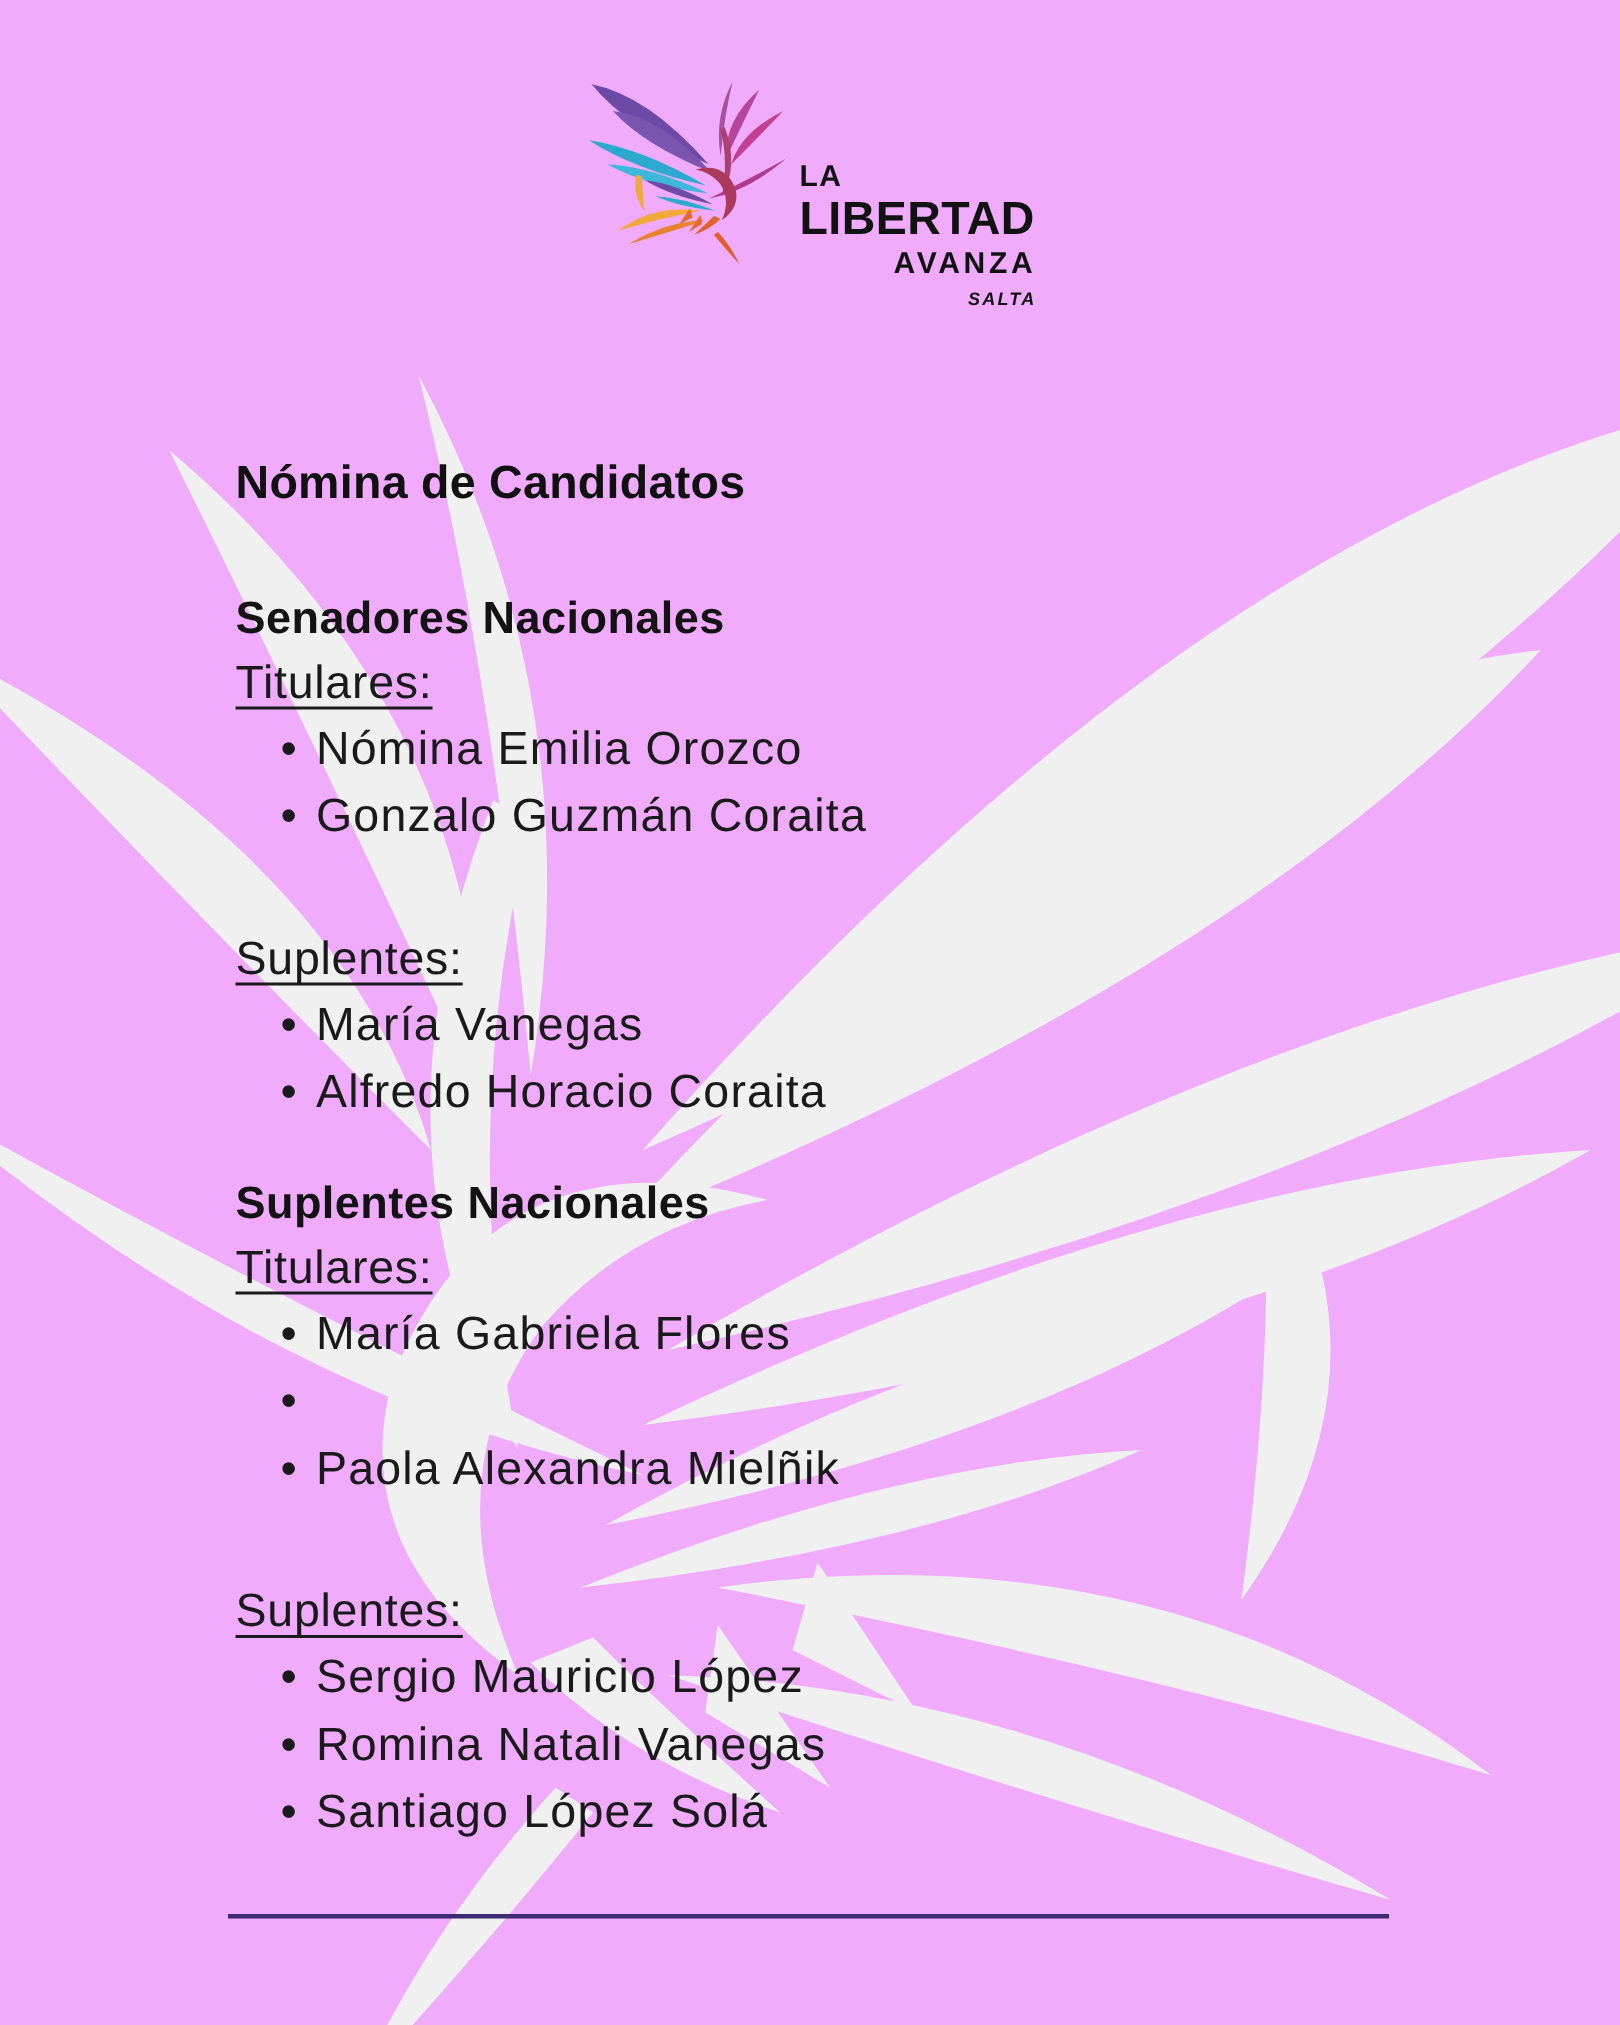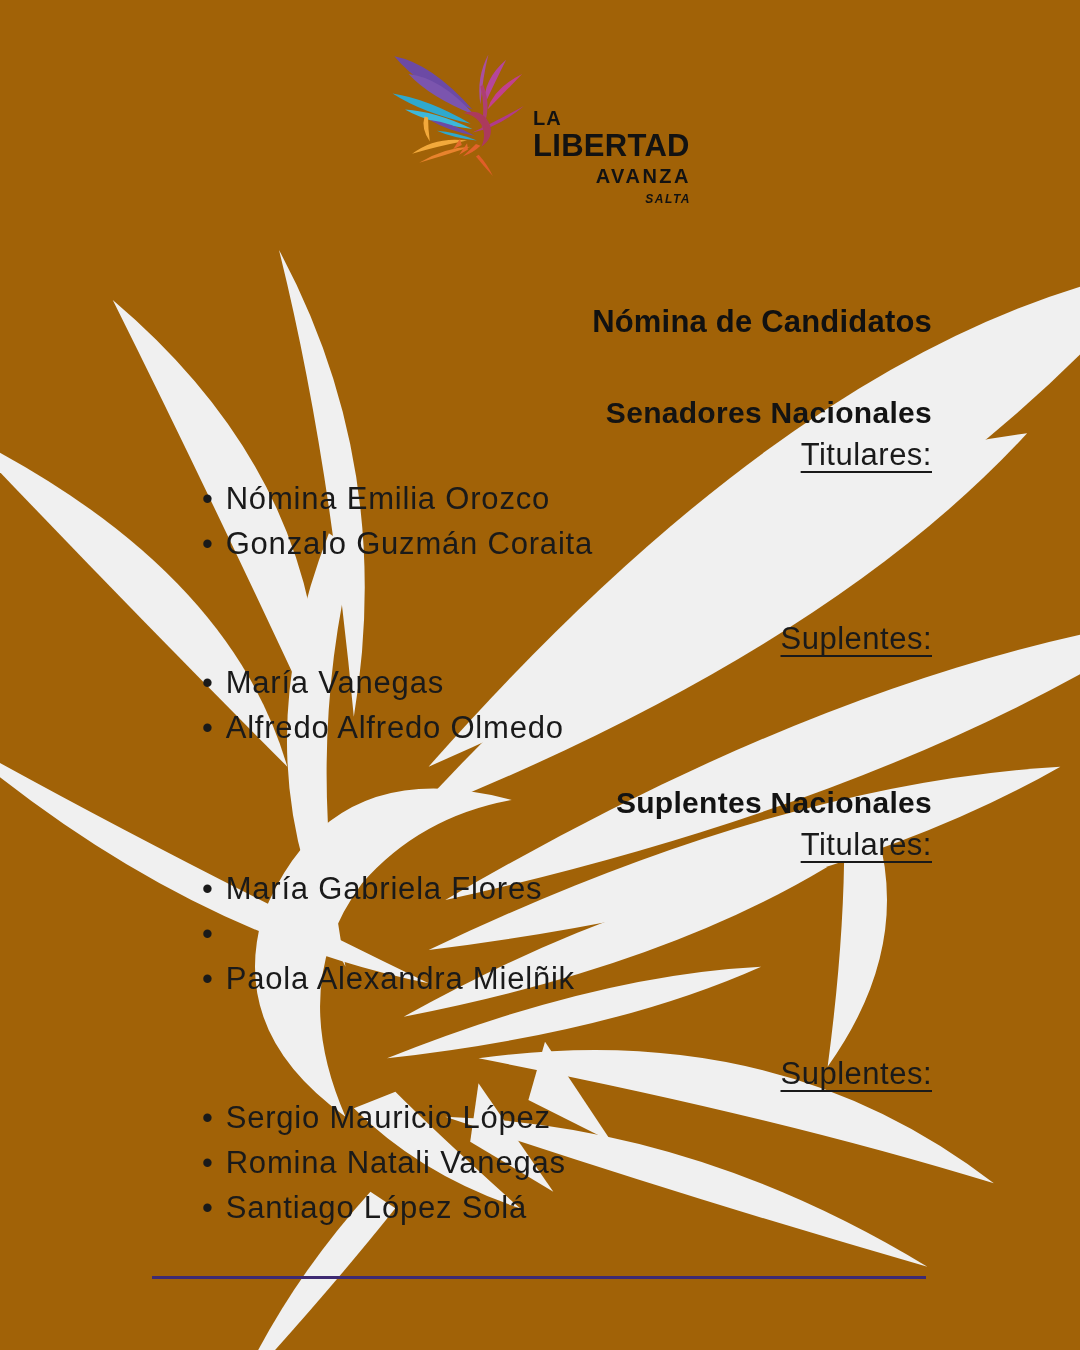--- a/index.html
+++ b/index.html
@@ -1,19 +1,19 @@
 <!DOCTYPE html>
 <html><head>
 <meta charset="utf-8">
 <style>
   html,body{margin:0;padding:0;background:#ffffff;}
   .page{
     position:relative;
     width:1080px;height:1350px;
-    background:#a16207;
+    background:#f0abfc;
     overflow:hidden;
     font-family:"Liberation Sans",sans-serif;
     color:#161616;
   }
   
   .watermark{
     position:absolute;
     left:-120px;top:250px;
     width:1330px;height:1250px;
     transform:scaleX(-1);
@@ -29,21 +29,21 @@
     display:flex;align-items:flex-start;
     z-index:2;
   }
   .logo .eagle{width:142px;height:150px;display:block;}
   .logo-text{margin-left:2px;margin-top:62px;width:158px;color:#121212;}
   .lt-la{font-size:20px;font-weight:600;letter-spacing:1px;line-height:1;}
   .lt-libertad{font-size:31px;font-weight:800;letter-spacing:0.3px;line-height:1.02;margin-top:2px;white-space:nowrap;}
   .lt-avanza{font-size:20px;font-weight:600;letter-spacing:2.5px;text-align:right;margin-top:3px;}
   .lt-salta{font-size:12px;font-weight:800;letter-spacing:1.5px;text-align:right;margin-top:4px;font-style:italic;}
   
-  .doc{position:absolute;left:172px;top:300px;width:760px;z-index:1;text-align:right;}
+  .doc{position:absolute;left:157px;top:300px;width:760px;z-index:1;}
   .title{
     margin:0;font-size:31px;font-weight:800;line-height:44px;
     letter-spacing:0.2px;color:#111111;
   }
   .heading{
     margin:0;font-size:30px;font-weight:700;line-height:42px;
     letter-spacing:0.3px;color:#131313;
   }
   .heading.first{margin-top:48px;}
   .heading.second{margin-top:32px;}
@@ -163,21 +163,21 @@
 
       <div class="group gap">
         <div class="group-label">Suplentes:</div>
         <ul class="members">
           <li class="member">
             <span class="bullet">•</span>
             <span>María Vanegas</span>
           </li>
           <li class="member">
             <span class="bullet">•</span>
-            <span>Alfredo Alfredo Olmedo</span>
+            <span>Alfredo Horacio Coraita</span>
           </li>
         </ul>
       </div>
     </section>
 
     <section>
       <h2 class="heading second">Suplentes Nacionales</h2>
 
       <div class="group">
         <div class="group-label">Titulares:</div>

